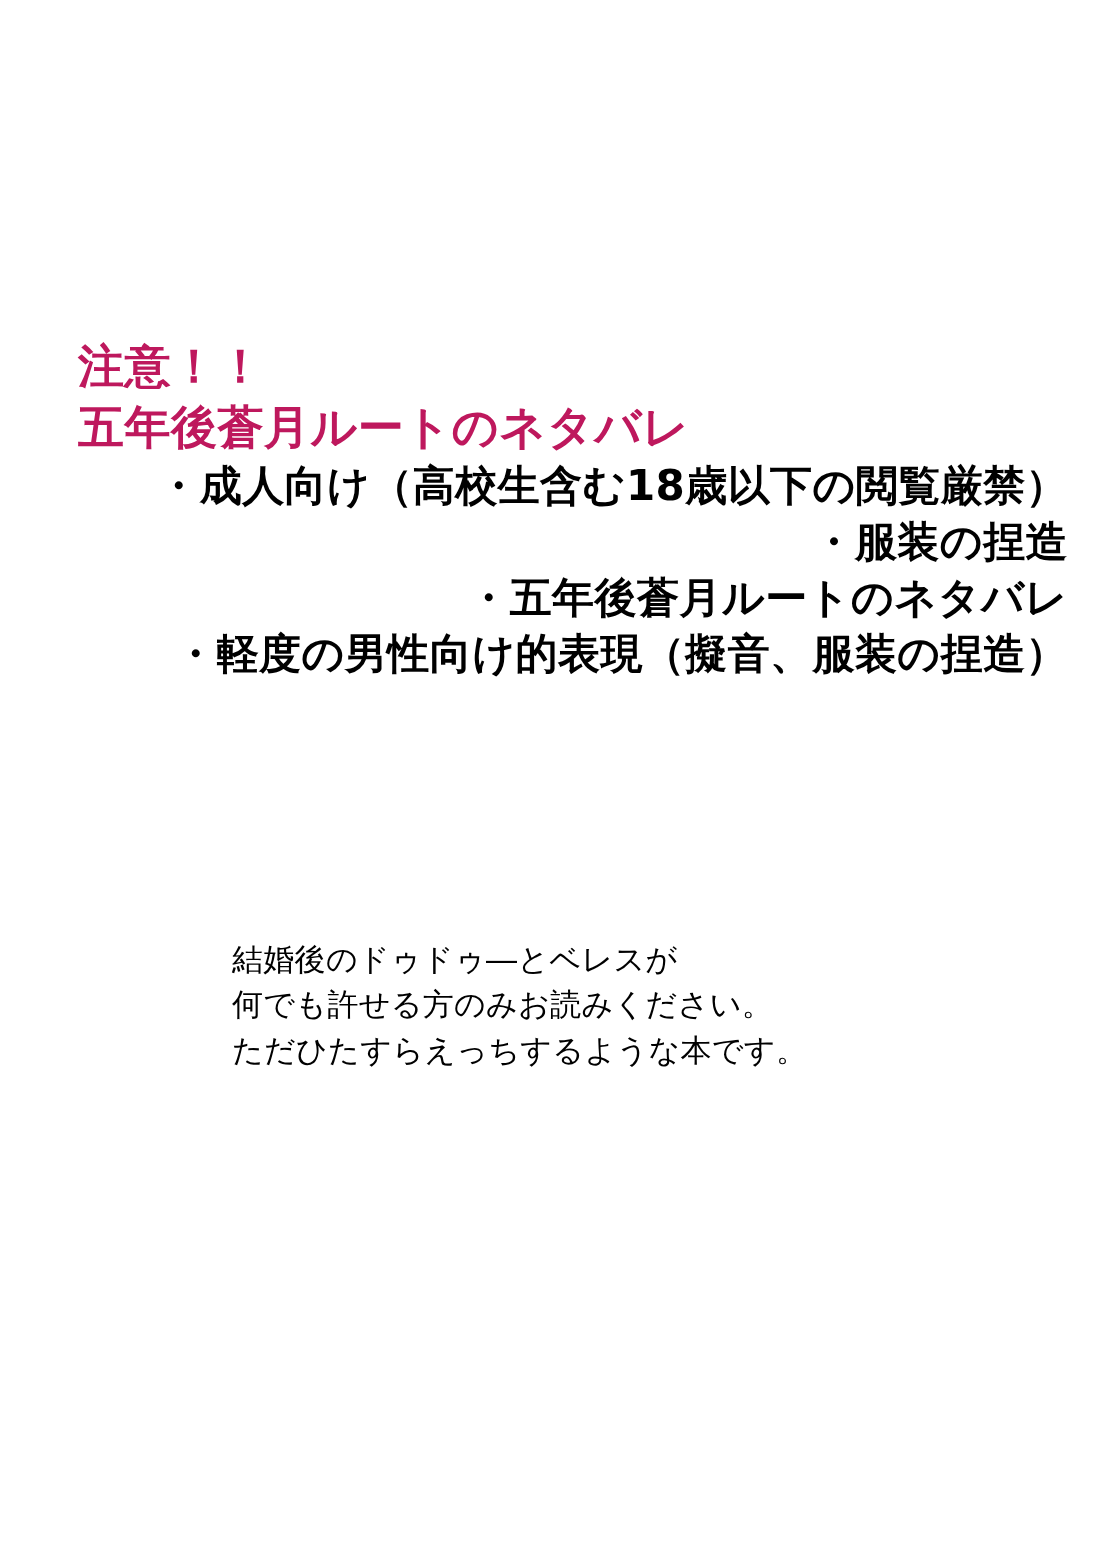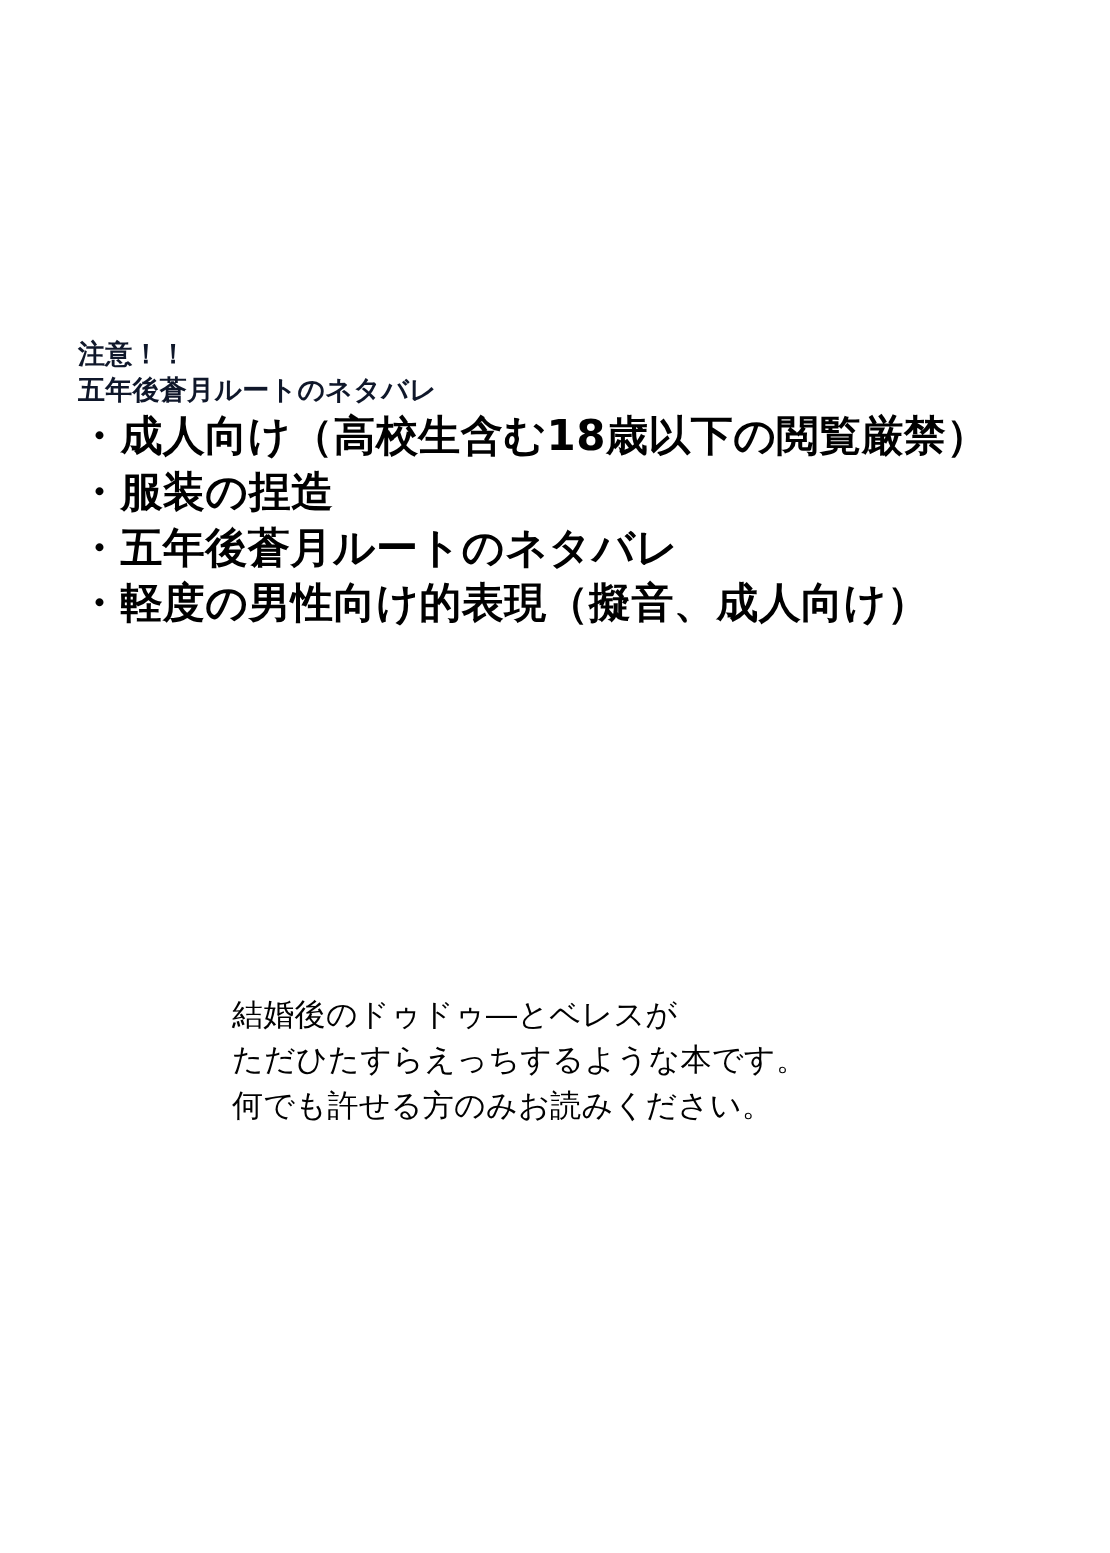--- a/index.html
+++ b/index.html
@@ -22,44 +22,45 @@
   }
   
   .warning-block {
     position: absolute;
     left: 78px;
     top: 336px;
     width: 990px;
   }
   .warning-line {
     font-weight: bold;
-    font-size: 27px;
+    font-size: 46px;
     line-height: 1.33;
     letter-spacing: 0.01em;
     white-space: nowrap;
-    color: #0f172a;
+    color: #be185d;
   }
   .warning-list {
     list-style: none;
     margin: 0;
     padding: 0;
+    text-align: right;
   }
   .warning-list li {
     font-weight: bold;
     font-size: 42px;
     line-height: 1.33;
     letter-spacing: 0.01em;
     white-space: nowrap;
     color: #000000;
   }
   
   .note-block {
     position: absolute;
     left: 232px;
-    top: 992px;
+    top: 937px;
     width: 760px;
   }
   .note-line {
     font-size: 31px;
     line-height: 1.46;
     letter-spacing: 0.01em;
     white-space: nowrap;
     color: #000000;
     font-weight: normal;
   }
@@ -69,23 +70,23 @@
 
 <div class="page">
 
   <div class="warning-block">
     <div class="warning-line">注意！！</div>
     <div class="warning-line">五年後蒼月ルートのネタバレ</div>
     <ul class="warning-list">
       <li>・成人向け（高校生含む18歳以下の閲覧厳禁）</li>
       <li>・服装の捏造</li>
       <li>・五年後蒼月ルートのネタバレ</li>
-      <li>・軽度の男性向け的表現（擬音、成人向け）</li>
+      <li>・軽度の男性向け的表現（擬音、服装の捏造）</li>
     </ul>
   </div>
 
   <div class="note-block">
     <div class="note-line">結婚後のドゥドゥ―とベレスが</div>
+    <div class="note-line">何でも許せる方のみお読みください。</div>
     <div class="note-line">ただひたすらえっちするような本です。</div>
-    <div class="note-line">何でも許せる方のみお読みください。</div>
   </div>
 
 </div>
 
 </body></html>

